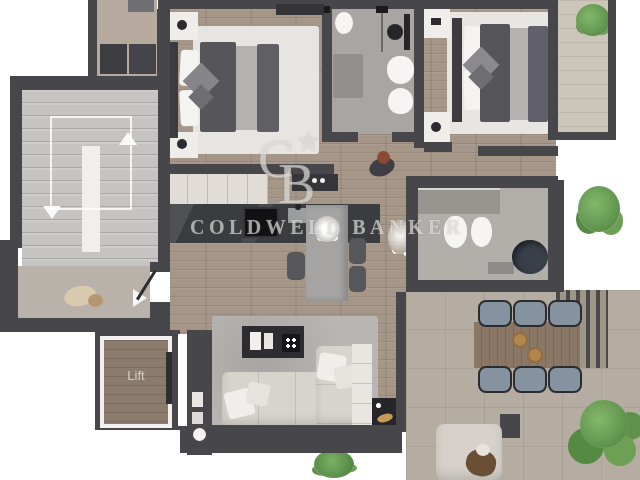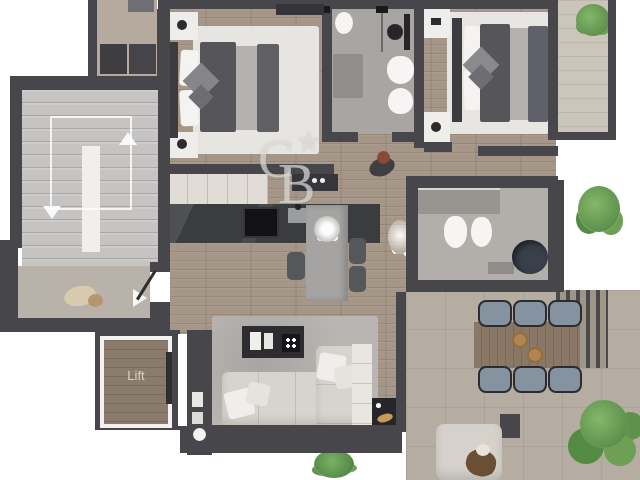--- a/index.html
+++ b/index.html
@@ -222,14 +222,15 @@
   <span class="abs" style="left:104px;top:368px;width:64px;text-align:center;font-size:13px;color:#d6d1ca;">Lift</span>
   <div class="abs" style="left:166px;top:352px;width:6px;height:52px;background:#2e2e31;"></div>
   <div class="white" style="left:178px;top:334px;width:9px;height:92px;"></div>
   <div class="abs" style="left:192px;top:392px;width:11px;height:15px;background:#e8e6e3;"></div>
   <div class="abs" style="left:192px;top:412px;width:11px;height:12px;background:#dddbd8;"></div>
   <div class="abs" style="left:193px;top:428px;width:13px;height:13px;background:#f4f3f1;border-radius:50%;"></div>
 
   <span class="wm" style="left:258px;top:132px;font-size:54px;">C</span>
   <span class="wm" style="left:278px;top:156px;font-size:56px;">B</span>
   <span class="wm" style="left:296px;top:128px;font-size:28px;font-family:'DejaVu Sans',sans-serif;">★</span>
+  <span class="wm" style="left:190px;top:217px;font-size:20px;font-weight:bold;letter-spacing:4.5px;white-space:nowrap;">COLDWELL BANKER</span>
 
 </div>
 
 </body></html>

